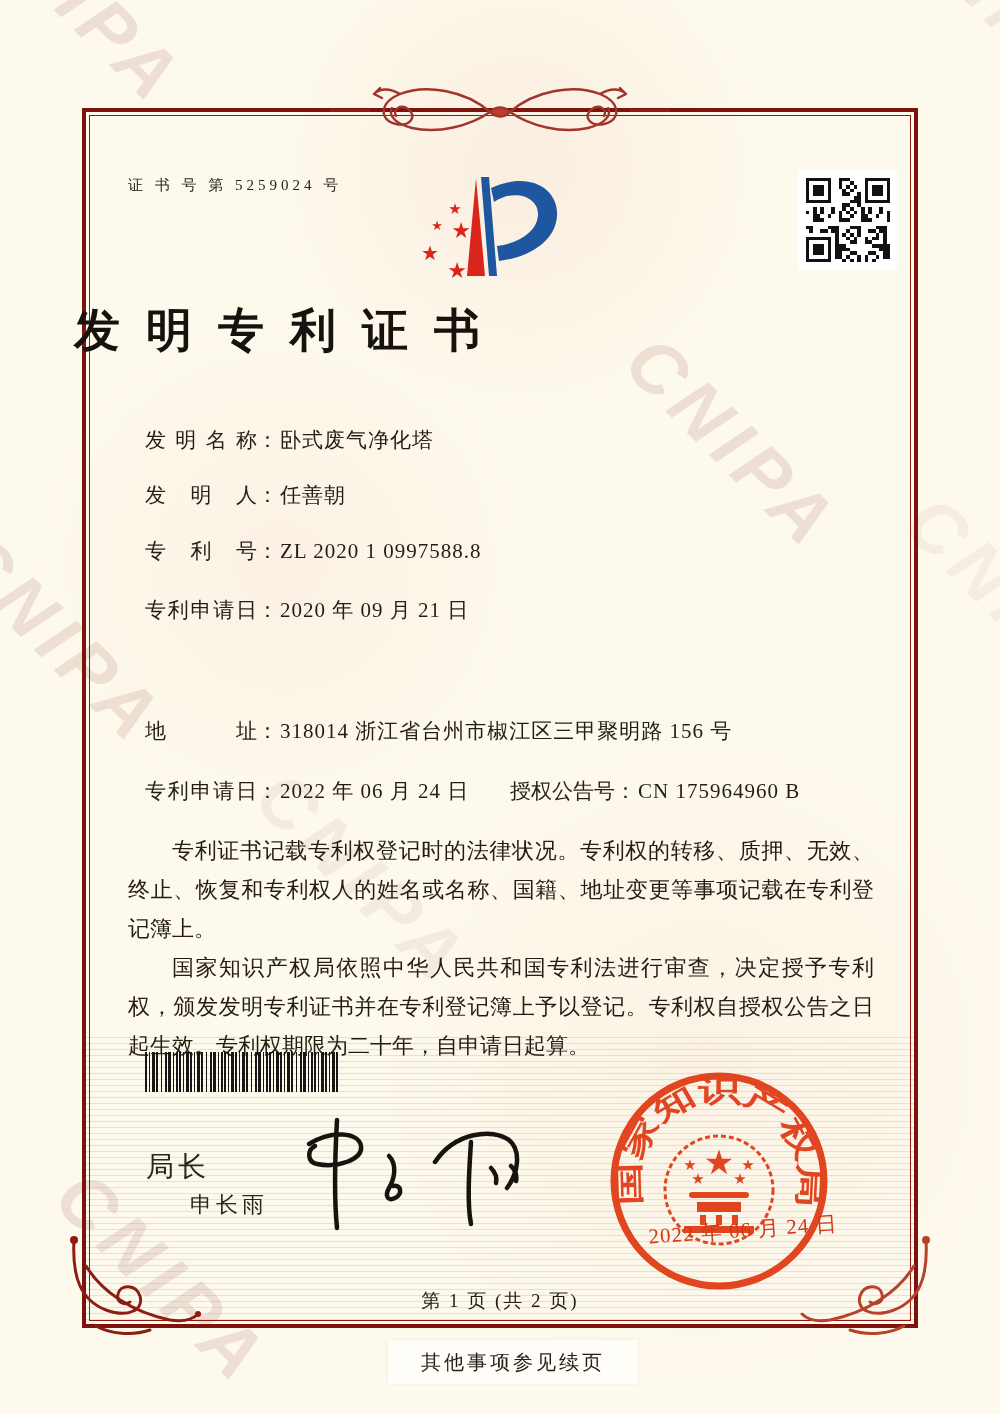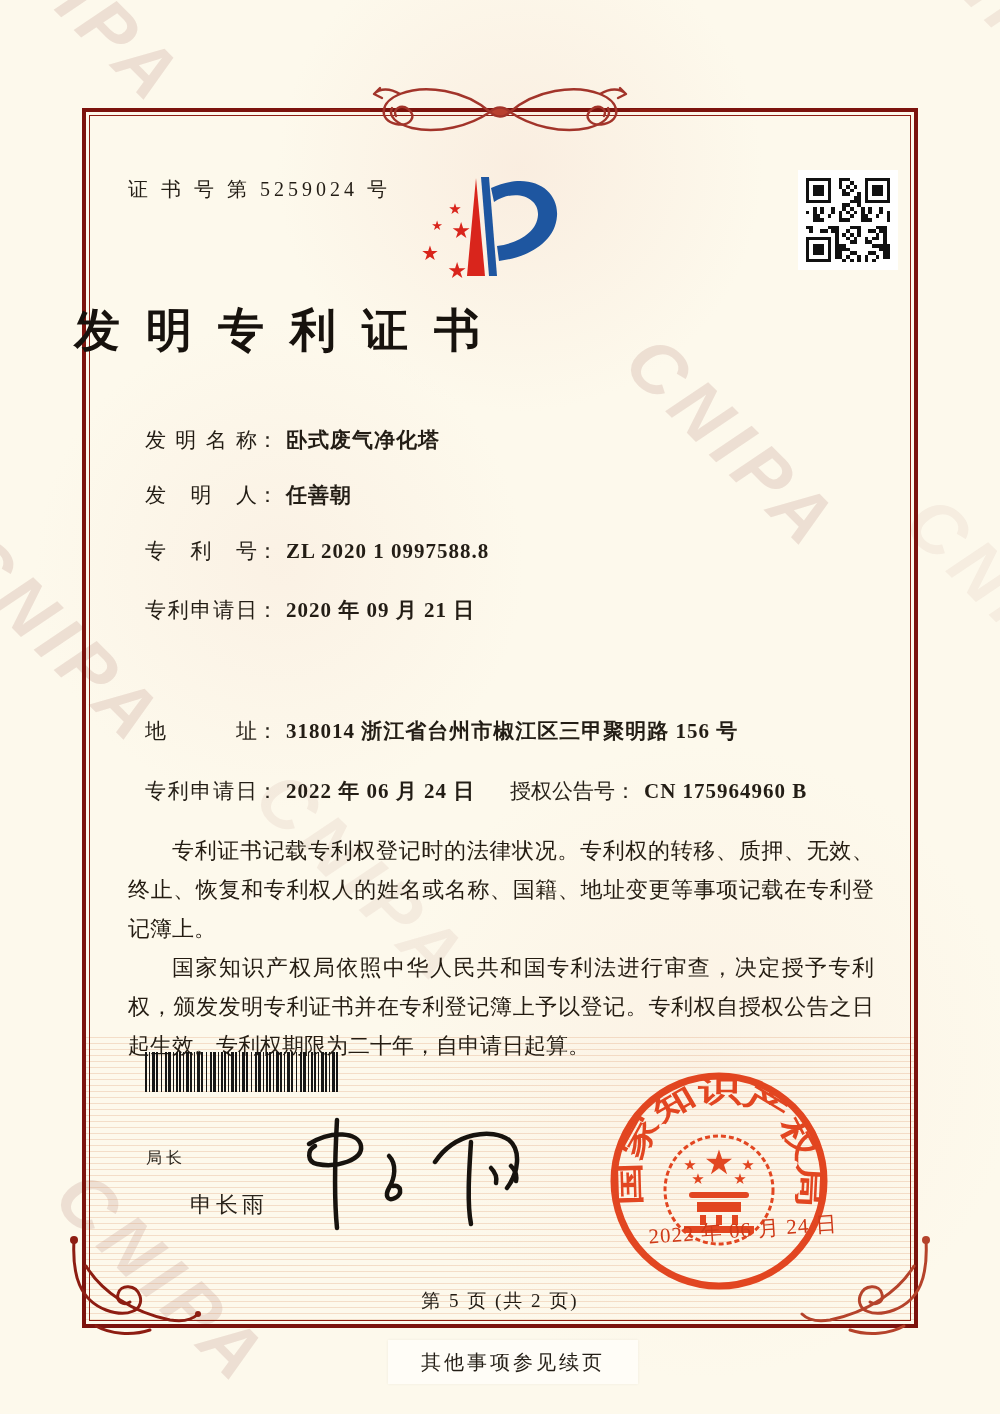--- a/index.html
+++ b/index.html
@@ -33,49 +33,49 @@
   }
   
   .border-outer{
     position:absolute; left:82px; top:108px; width:836px; height:1220px;
     border:4px solid #7c130d;
   }
   .border-inner{ position:absolute; inset:3px; border:1px solid #8d1d12; }
 
   .certno{
     position:absolute; left:128px; top:176px;
-    font-size:20px; letter-spacing:4px;font-family:Liberation Serif, serif;
+    font-size:15px; letter-spacing:4px;font-family:Liberation Serif, serif;
   }
   .logo{ position:absolute; left:415px; top:164px; }
   .qr{ position:absolute; left:798px; top:170px; width:100px; height:100px;
        background:#fff; padding:4px; }
   .title{
     position:absolute; left:0; right:0; top:300px; 
     font-size:46px; font-weight:bold; letter-spacing:26px; text-indent:26px;
     color:#17120d;
     margin-left:48px;
   }
   .frow{ position:absolute; left:145px; width:760px; font-size:21px; white-space:nowrap; }
   .flabel{
     display:inline-block; width:112px; vertical-align:bottom;
     text-align:justify; text-align-last:justify;
   }
-  .fvalue{ margin-left:8px; letter-spacing:1px;font-weight:bold; }
+  .fvalue{ margin-left:2px; letter-spacing:1px; }
   .grant-right{ position:absolute; left:365px; top:0; }
   .bodytext{
     position:absolute; left:128px; top:831px; width:746px;
     font-size:22px; line-height:39px; text-align:justify; color:#241c12;
   }
   .bodytext p{ text-indent:2em; }
   .barcode{
     position:absolute; left:145px; top:1052px; width:340px; height:40px;
     font-size:0; line-height:0;
   }
   .barcode span{ display:inline-block; height:100%; background:#161616; }
-  .sig-title{ position:absolute; left:146px; top:1148px; font-size:16px; letter-spacing:4px;
+  .sig-title{ position:absolute; left:146px; top:1148px; font-size:28px; letter-spacing:4px;
               font-family:"Liberation Sans",sans-serif; color:#2a241c;}
   .sig-name { position:absolute; left:146px; top:1190px; font-size:22px; letter-spacing:4px;
               font-family:"Liberation Sans",sans-serif; color:#2a241c;margin-left:44px;}
   .signature{ position:absolute; left:285px; top:1106px; }
   .seal{ position:absolute; left:604px; top:1066px; width:230px; height:230px; opacity:.95; }
   .seal-date{
     position:absolute; left:598px; top:1216px; width:290px; text-align:center;
     color:#cf3a18; font-size:21px; letter-spacing:1px; transform:rotate(-4deg);
     white-space:nowrap;
   }
@@ -366,17 +366,17 @@
       <rect x="85" y="126" width="60" height="6" rx="3"></rect>
       <rect x="93" y="136" width="44" height="10"></rect>
       <rect x="96" y="149" width="6" height="10"></rect>
       <rect x="112" y="149" width="6" height="10"></rect>
       <rect x="128" y="149" width="6" height="10"></rect>
       <rect x="80" y="160" width="70" height="7"></rect>
     </g>
   </svg>
   <div class="seal-date">2022 年 06 月 24 日</div>
 
-  <div class="pagenum">第 5 页 (共 2 页)</div>
+  <div class="pagenum">第 1 页 (共 2 页)</div>
 
   <div class="footnote">其他事项参见续页</div>
 
 </div>
 
 </body></html>

